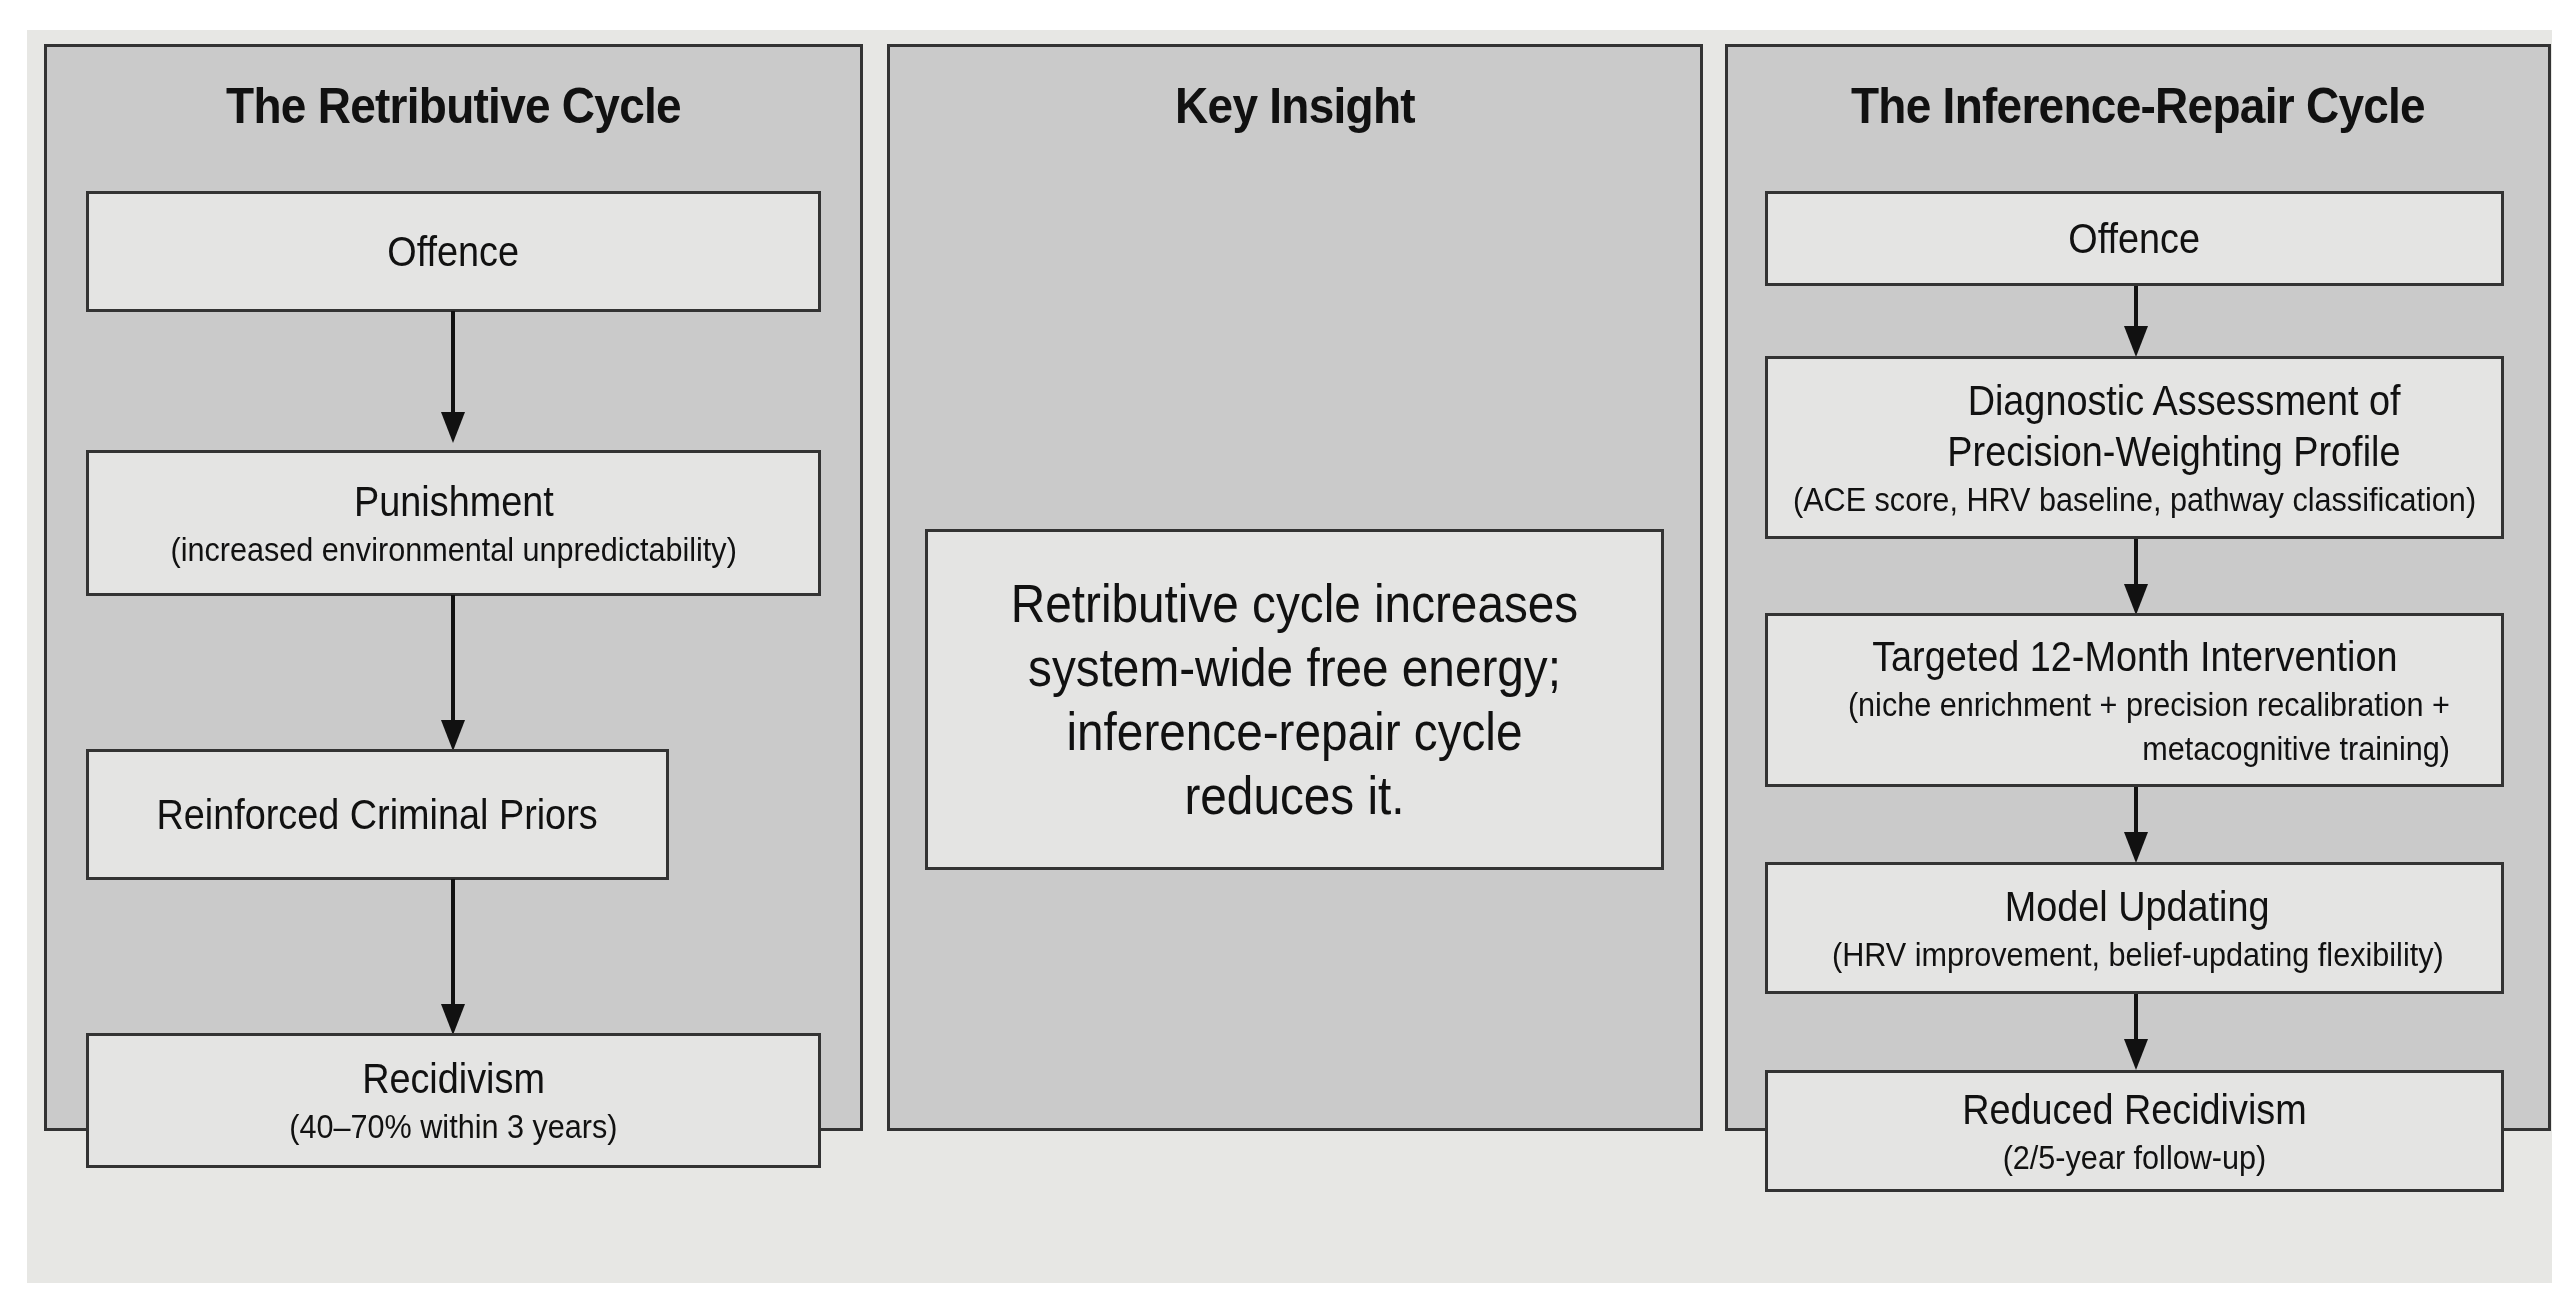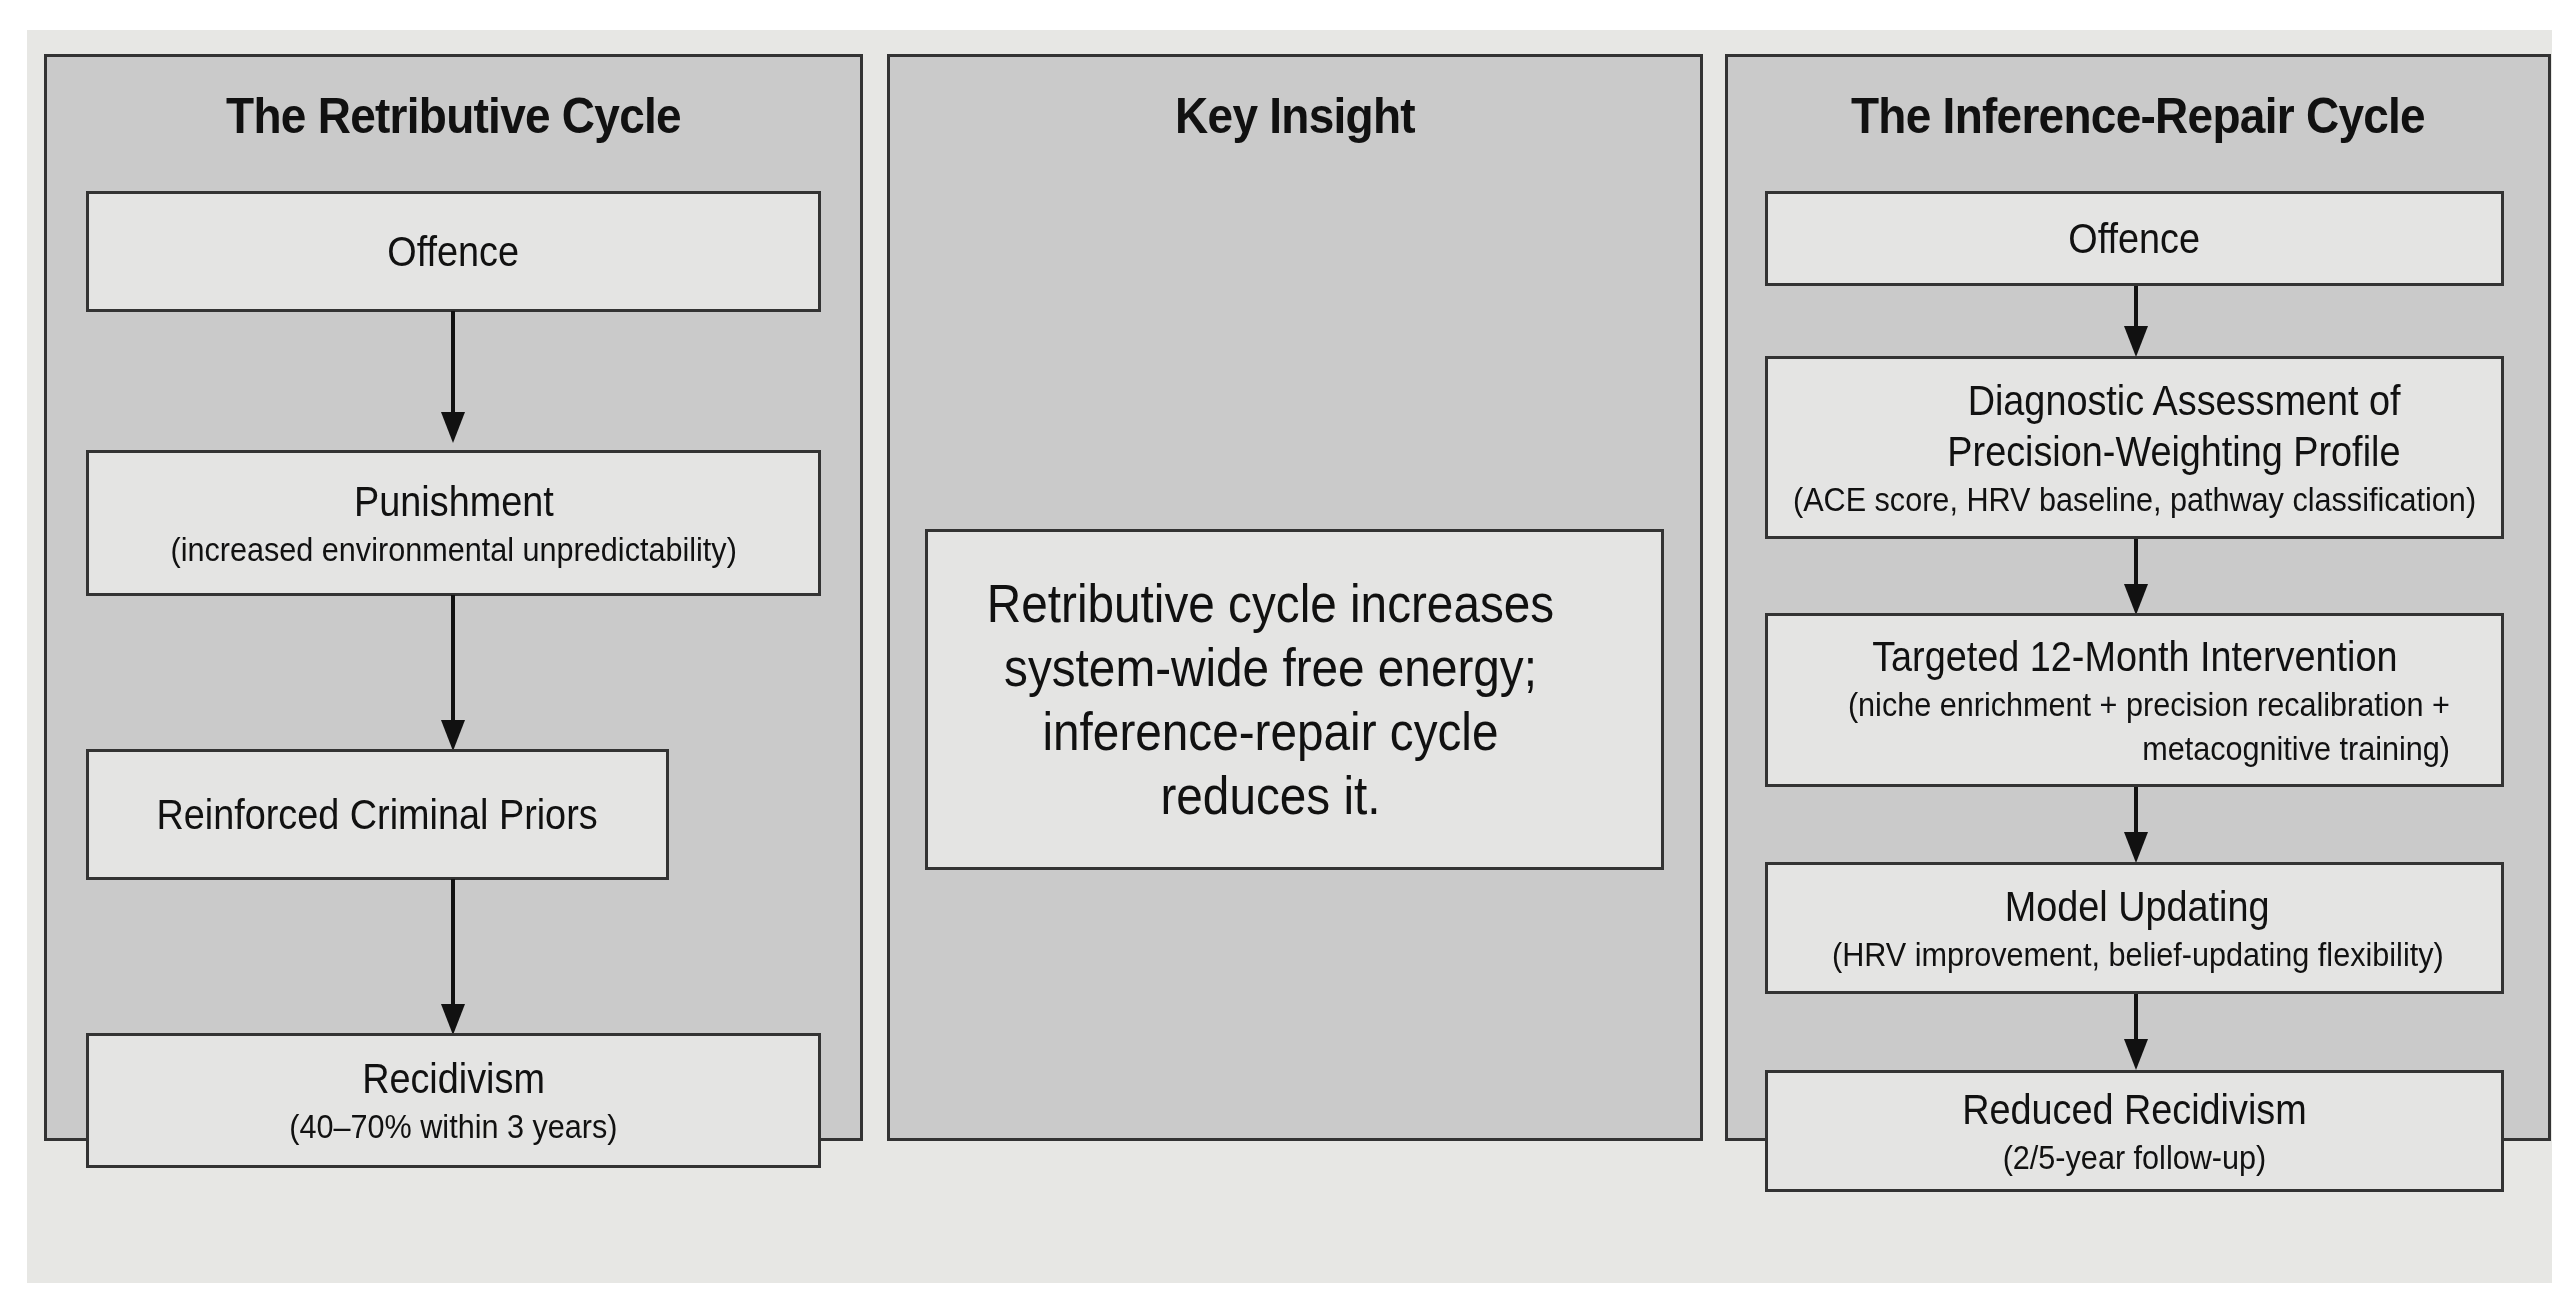--- a/index.html
+++ b/index.html
@@ -1,28 +1,28 @@
 <!DOCTYPE html>
 <html style="font-size:12.5px"><head>
 <meta charset="utf-8">
 <style>
   html, body { margin:0; padding:0; }
   body { width:2576px; height:1307px; background:#ffffff; position:relative; overflow:hidden;
          font-family:"Liberation Sans", sans-serif; color:#111; }
   .backing { position:absolute; left:27px; top:30px; width:2525px; height:1253px; background:#e7e7e4; }
-  .panel { position:absolute; top:54px; height:1087px; background:#cacaca; border:3.9px solid #333; box-sizing:border-box; }
+  .panel { position:absolute; top:44px; height:1087px; background:#cacaca; border:3.9px solid #333; box-sizing:border-box; }
   .panel-title { position:absolute; left:0; right:0; top:30px; text-align:center; font-weight:bold;
                  font-size:50px; letter-spacing:-0.8px; transform:scaleX(0.92); }
   .box { position:absolute; background:#e4e4e3; border:3.9px solid #333; box-sizing:border-box;
          display:flex; flex-direction:column; align-items:center; justify-content:center; text-align:right; }
   .box .main { font-size:42px; line-height:51px; transform:scaleX(0.9); white-space:nowrap; }
   .box .sub { font-size:34px; line-height:44px; transform:scaleX(0.9); white-space:nowrap; }
   .box .sub.wrap { white-space:normal; }
   .insight { position:absolute; background:#e4e4e3; border:3.9px solid #333; box-sizing:border-box;
-             display:flex; align-items:center; text-align:center; }
+             display:flex; align-items:center; justify-content:center; text-align:center; }
   .insight span { font-size:53px; line-height:64px; transform:scaleX(0.9); display:block; width:685px; }
   .arrow { position:absolute; width:0; }
   .arrow .line { position:absolute; left:-1.6px; width:3.1px; background:#111; top:0; }
   .arrow .head { position:absolute; left:-12.5px; width:0; height:0; border-left:12.5px solid transparent;
                  border-right:12.5px solid transparent; border-top:31px solid #111; }
 </style>
 </head>
 <body>
 
 <div class="backing"></div>

